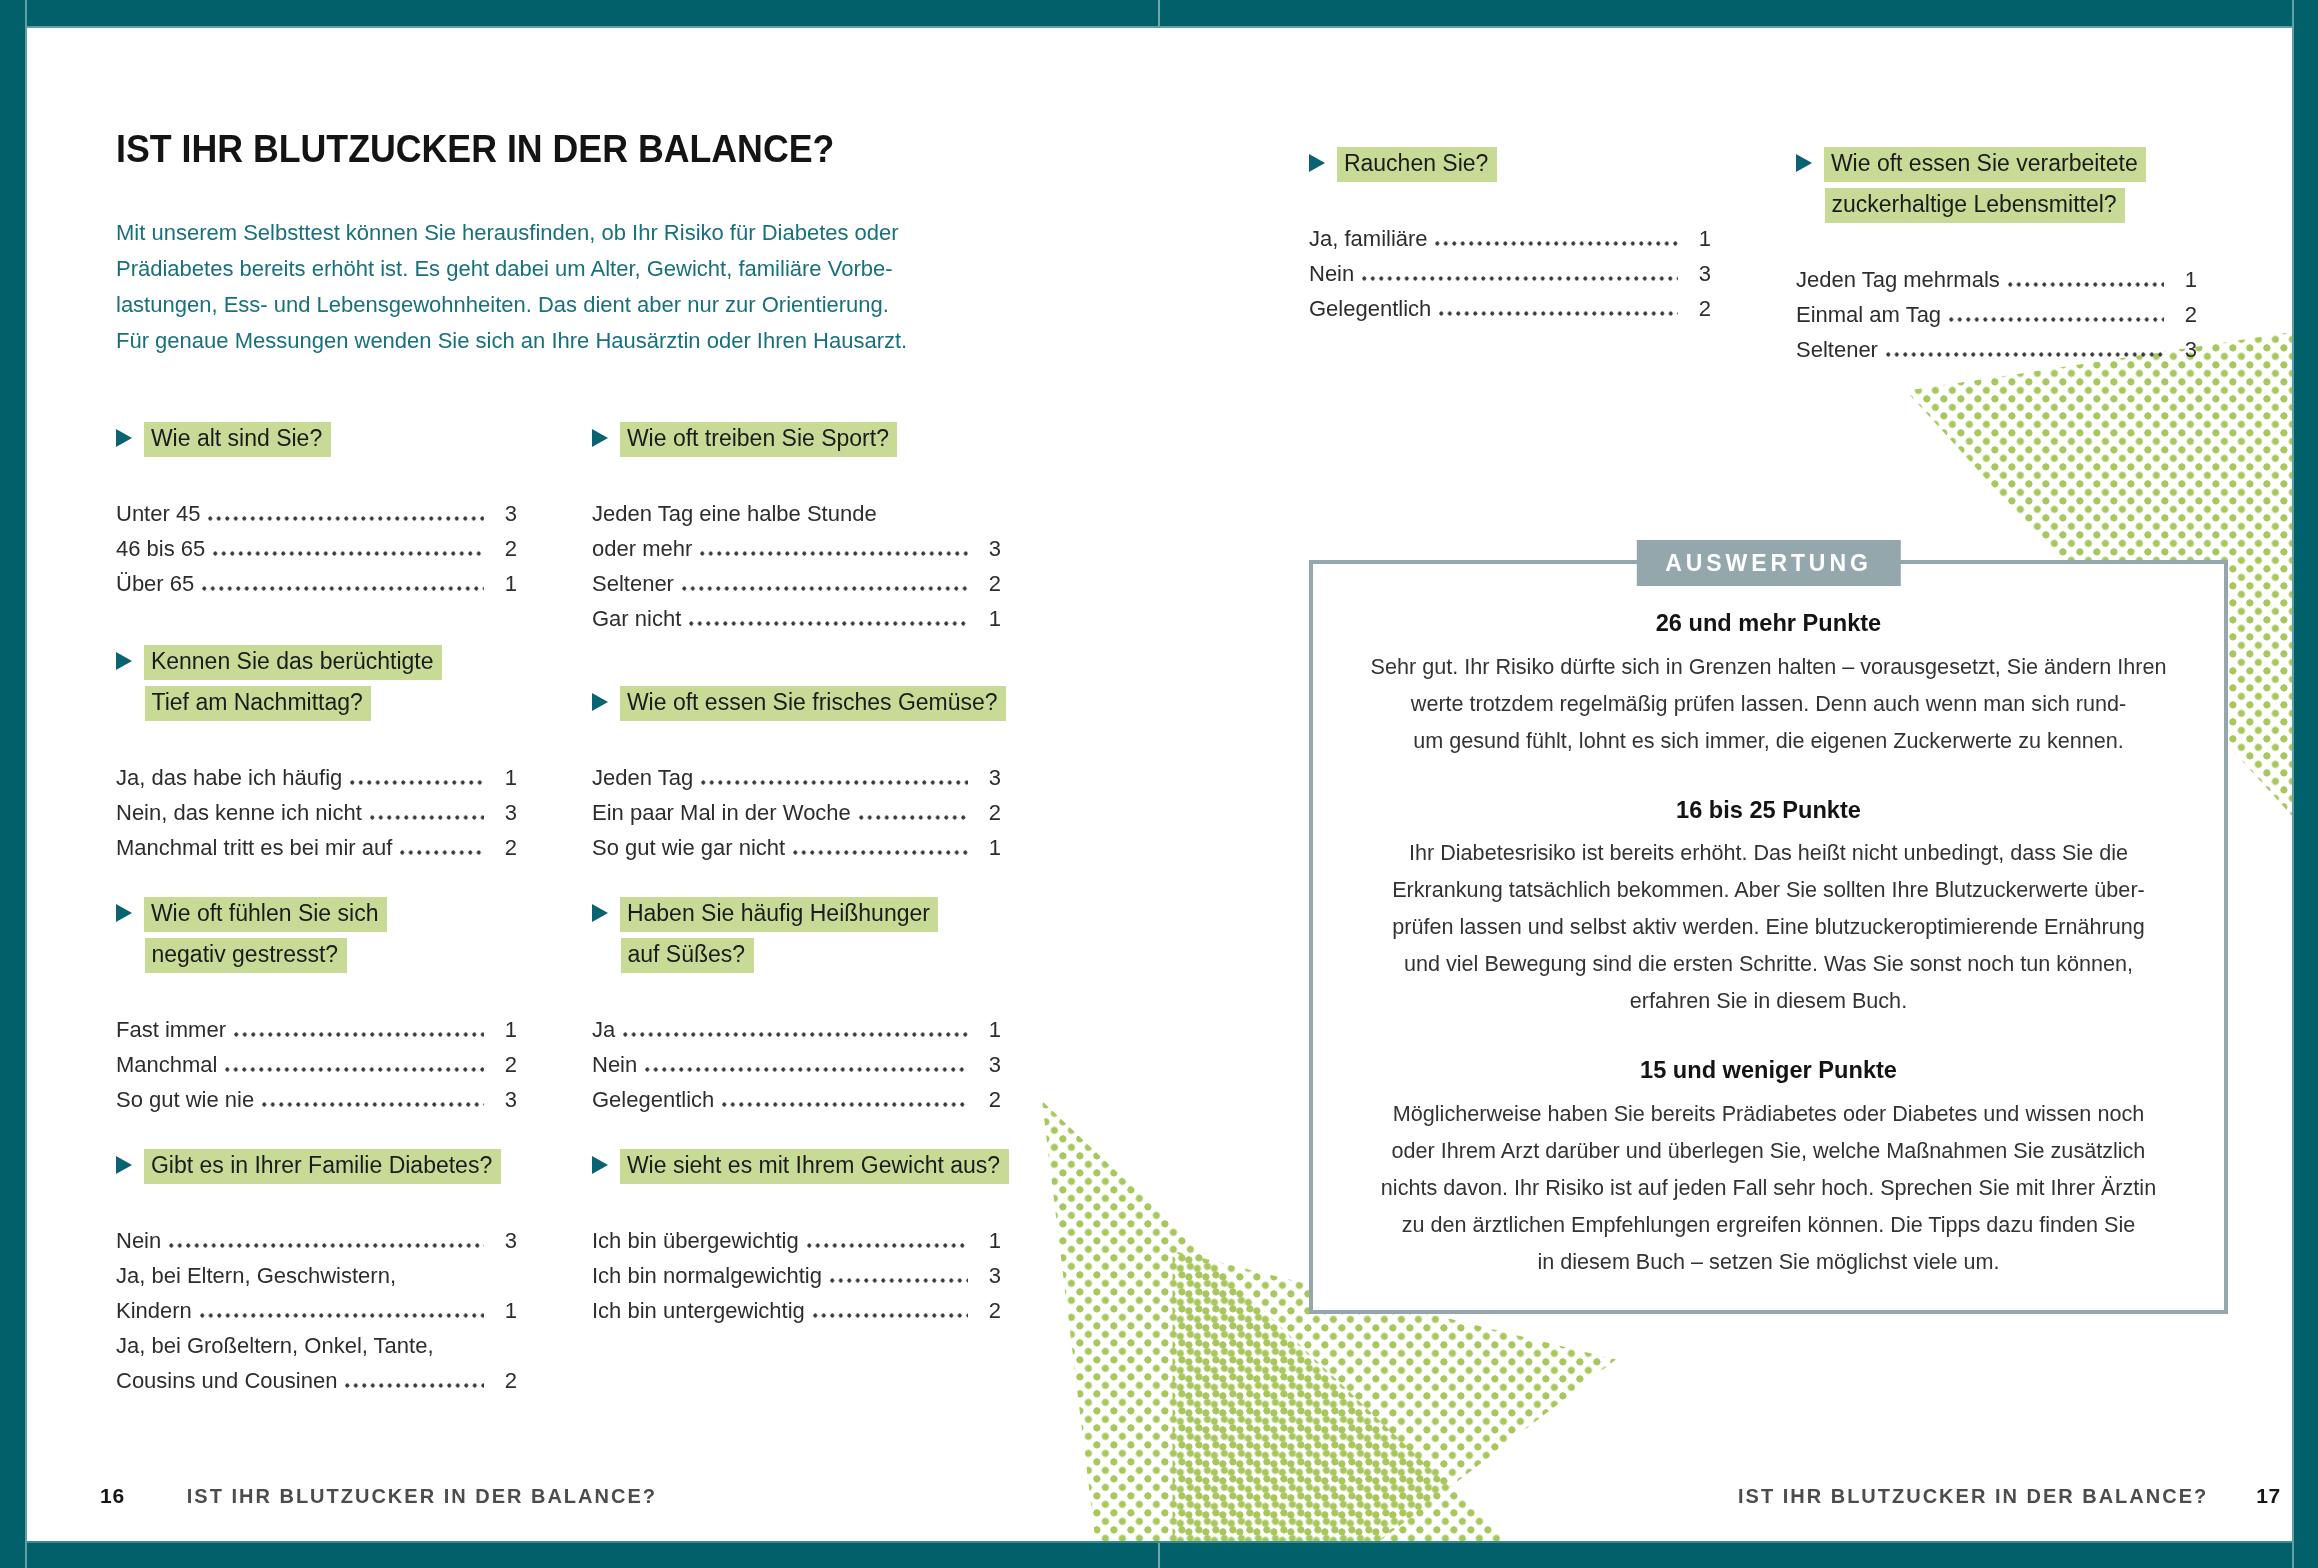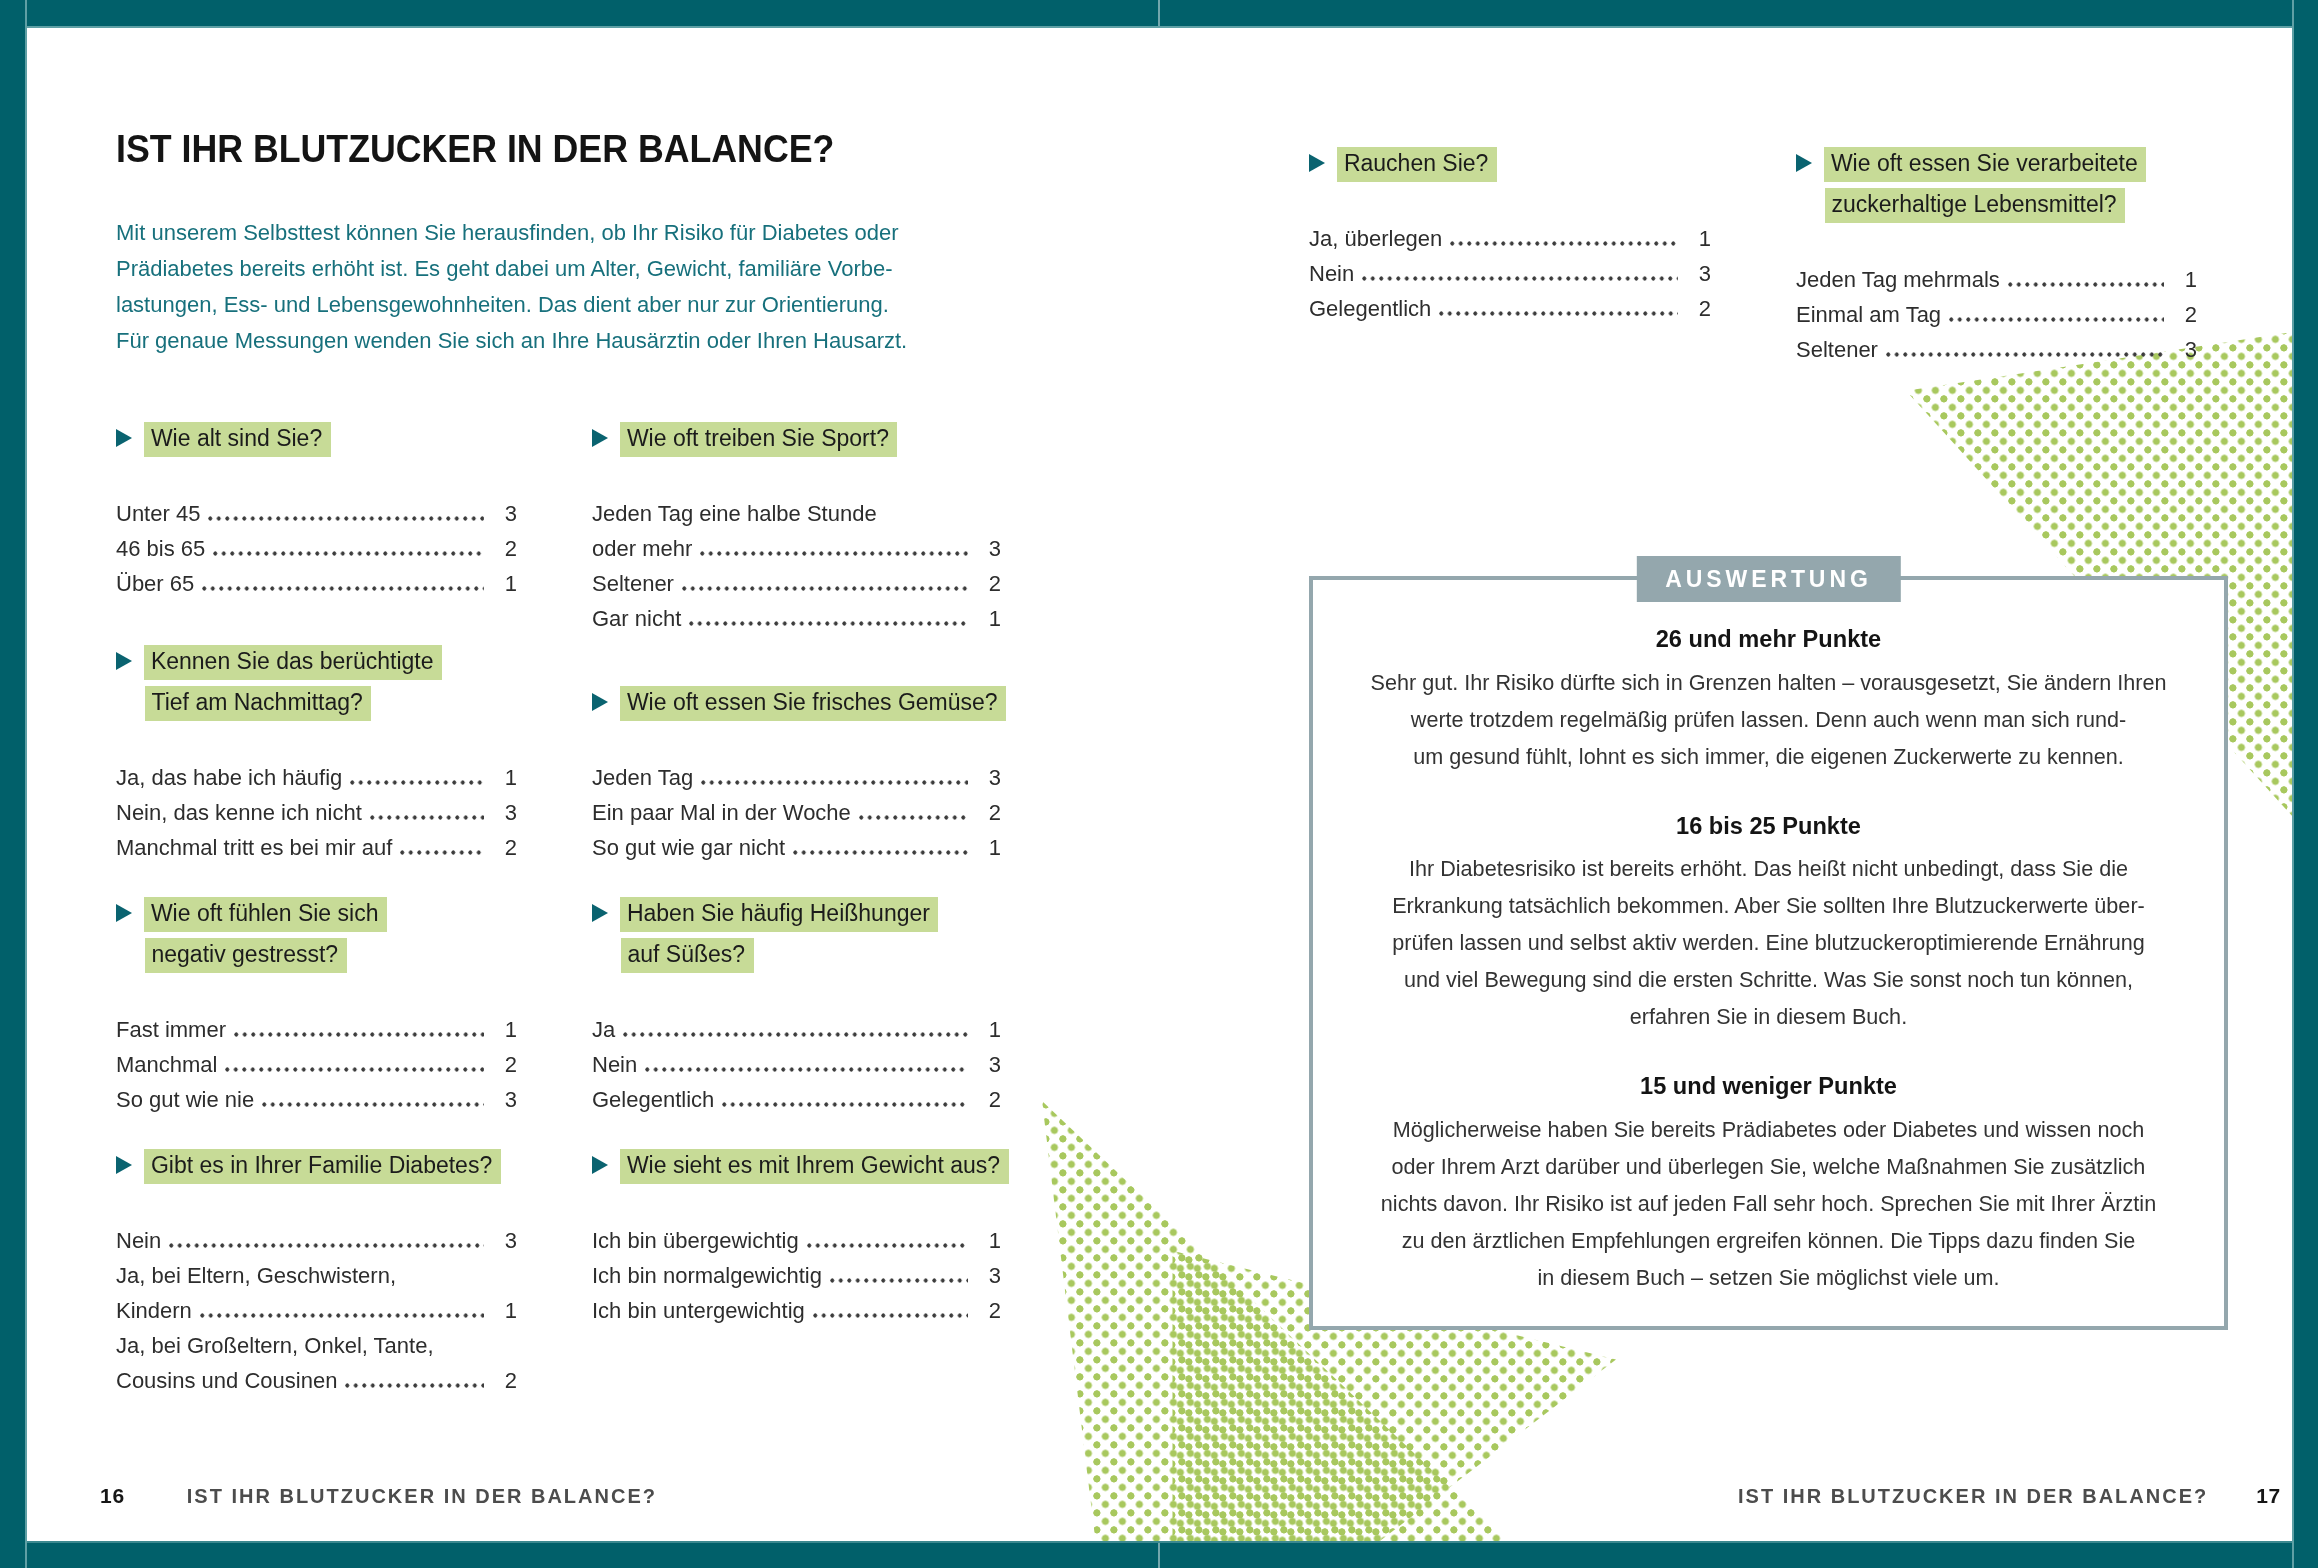--- a/index.html
+++ b/index.html
@@ -61,21 +61,21 @@
   .opt-label{white-space:nowrap;}
   .leader{
     flex:1;height:4.6px;margin:0 5.2px 0 7.9px;min-width:17px;
     background-image:radial-gradient(circle at 2.3px 2.3px,#3c3c3c 1.7px,rgba(0,0,0,0) 2.2px);
     background-size:8.5px 4.6px;background-repeat:repeat-x;background-position:0 100%;
   }
   .opt-num{min-width:27.5px;text-align:right;white-space:nowrap;}
 
   
   .aus-box{
-    position:absolute;left:1309px;top:576px;width:919px;height:754px;z-index:10;
+    position:absolute;left:1309px;top:560px;width:919px;height:754px;z-index:10;
     background:#ffffff;border:4.6px solid #94a7ad;box-sizing:border-box;
   }
   .aus-label{
     position:absolute;top:-23.6px;left:50%;transform:translateX(-50%);
     background:#94a7ad;color:#ffffff;font-size:23px;font-weight:700;
     letter-spacing:3.9px;padding:9.2px 29px;white-space:nowrap;
   }
   .aus-content{padding:37px 23.6px 0;text-align:center;}
   .aus-heading{font-size:23.6px;font-weight:700;color:#141414;margin:38px 0 10.5px;white-space:nowrap;}
   .aus-heading:first-child{margin-top:9.2px;}
@@ -331,21 +331,21 @@
 
 <div class="qblock" style="left:1309px;top:147px;width:402px;">
     <div class="q-header">
       <div class="q-line">
         <span class="arrow"></span>
         <span class="hl">Rauchen Sie?</span>
       </div>
     </div>
     <div class="opts">
       <div class="opt-row">
-        <span class="opt-label">Ja, überlegen</span>
+        <span class="opt-label">Ja, familiäre</span>
         <span class="leader"></span>
         <span class="opt-num">1</span>
       </div>
       <div class="opt-row">
         <span class="opt-label">Nein</span>
         <span class="leader"></span>
         <span class="opt-num">3</span>
       </div>
       <div class="opt-row">
         <span class="opt-label">Gelegentlich</span>

